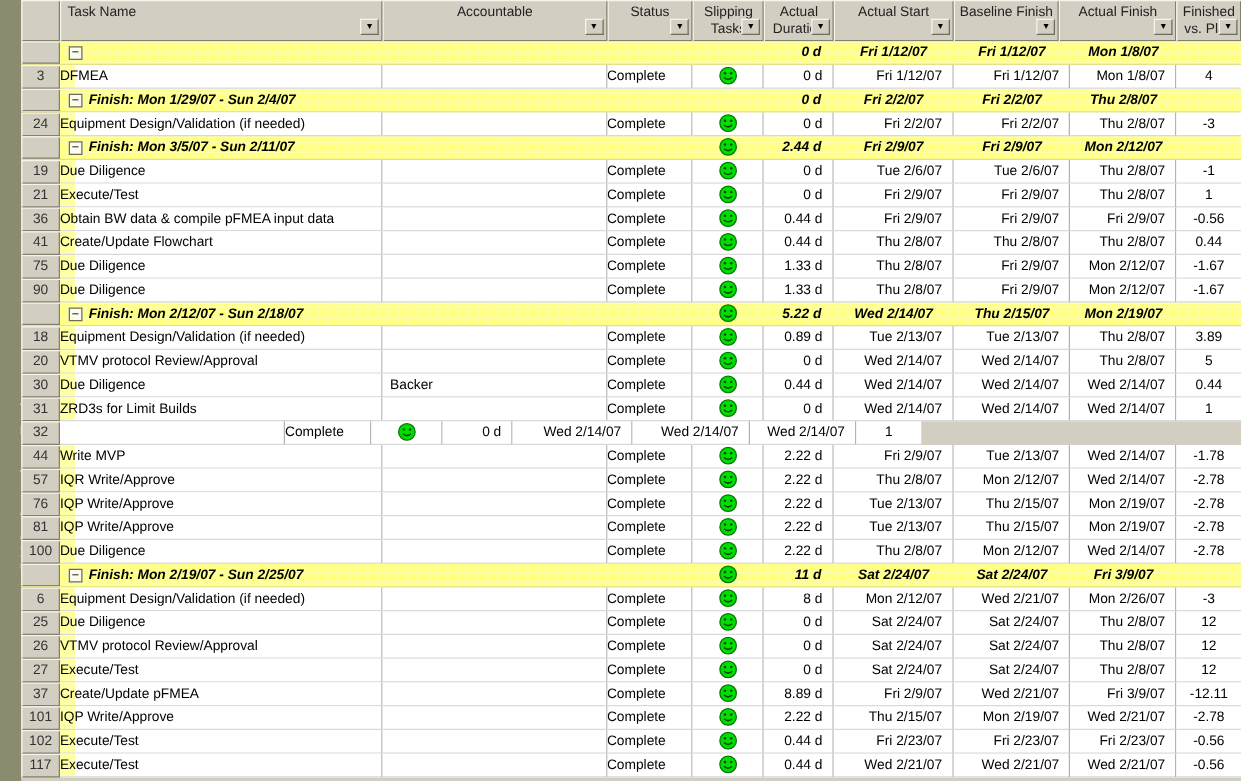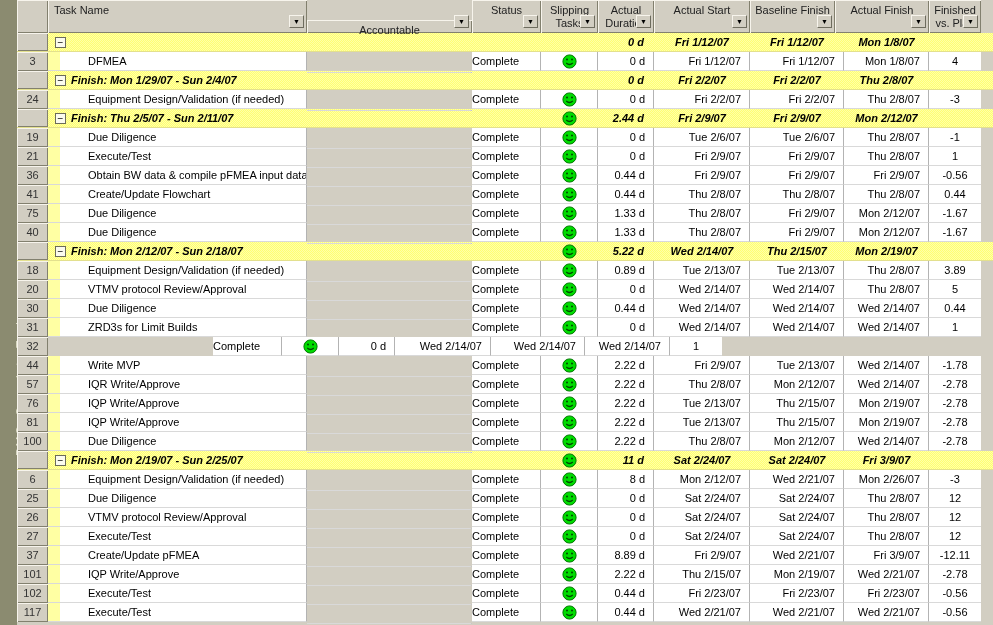--- a/index.html
+++ b/index.html
@@ -23,41 +23,41 @@
            align-items:flex-start; padding-top:4px; text-align:center; }
   .hcell .htext { white-space:pre-line; }
   .hcell.left { justify-content:flex-start; padding-left:6px; }
   .filter-btn { position:absolute; right:3px; bottom:5px; width:15px; height:13px;
                 background:#d2cec2; border:1px solid; border-color:#f7f4ec #6e6c5e #6e6c5e #f7f4ec;
                 font-size:7px; line-height:11px; text-align:center; color:#000; cursor:default; }
 
   
   .w-rh   { width:31px; }
   .w-name { width:259px; }
-  .w-acct { width:165px;margin-top:20px; }
+  .w-acct { width:180px; }
   .w-stat { width:69px; }
   .w-slip { width:57px; }
   .w-dur  { width:56px; }
   .w-start{ width:96px; }
   .w-fin  { width:94px; }
   .w-base { width:85px; }
   .w-fvp  { width:52px; }
 
   
   .rows { }
   .row { display:flex; height:19px; font-size:11px; color:#000; }
   .rowhead { width:31px; background:#d2cec2;
              box-shadow: inset 1px 1px 0 #f7f4ec, inset -1px -1px 0 #82806e;
              text-align:center; line-height:18px; color:#333; font-size:11px; }
   .cell { line-height:18px; overflow:hidden; white-space:nowrap; }
 
   
   .row.task .cell { background:#fff; border-right:1px solid #b3b3b3; border-bottom:1px solid #d9d9d9; }
   .row.task .c-name { background-image:linear-gradient(90deg, #ffffa3 0 12px, #ffffff 12px);
-                      padding-left:40px; }
+                      }
   .row.task .c-acct { padding-left:6px; }
   .row.task .c-stat { text-align:left; }
   .row.task .c-slip { text-align:center; }
   .row.task .c-dur  { text-align:right; padding-right:8px; }
   .row.task .c-start,.row.task .c-fin,.row.task .c-base { text-align:right; padding-right:8px; }
   .row.task .c-fvp  { text-align:center; border-right:none; }
 
   
   .row.group { background:#fdf97d;
                background-image:repeating-conic-gradient(#ffff72 0% 25%, #ffffa8 25% 50%);
@@ -202,21 +202,21 @@
     <div class="cell c-dur w-dur">0 d</div>
     <div class="cell c-start w-start">Fri 2/2/07</div>
     <div class="cell c-fin w-fin">Fri 2/2/07</div>
     <div class="cell c-base w-base">Thu 2/8/07</div>
     <div class="cell c-fvp w-fvp">-3</div>
   </div>
         <div class="row group">
     <div class="rowhead"></div>
     <div class="cell c-name w-name">
             <span class="collapse-box">−</span>
-            <span>Finish: Thu 2/5/07 - Sun 2/11/07</span>
+            <span>Finish: Mon 3/5/07 - Sun 2/11/07</span>
           </div>
     <div class="cell c-acct w-acct"></div>
     <div class="cell c-stat w-stat"></div>
     <div class="cell c-slip w-slip"><svg class="smiley" width="15" height="15" viewBox="0 0 15 15">
               <circle cx="7.5" cy="7.5" r="6.6" fill="#00dd00" stroke="#007700" stroke-width="1"></circle>
               <circle cx="5" cy="5.6" r="1" fill="#004400"></circle>
               <circle cx="10" cy="5.6" r="1" fill="#004400"></circle>
               <path d="M4.2 9 Q7.5 12 10.8 9" fill="none" stroke="#004400" stroke-width="1.2"></path>
             </svg></div>
     <div class="cell c-dur w-dur">2.44 d</div>
@@ -304,21 +304,21 @@
               <circle cx="10" cy="5.6" r="1" fill="#004400"></circle>
               <path d="M4.2 9 Q7.5 12 10.8 9" fill="none" stroke="#004400" stroke-width="1.2"></path>
             </svg></div>
     <div class="cell c-dur w-dur">1.33 d</div>
     <div class="cell c-start w-start">Thu 2/8/07</div>
     <div class="cell c-fin w-fin">Fri 2/9/07</div>
     <div class="cell c-base w-base">Mon 2/12/07</div>
     <div class="cell c-fvp w-fvp">-1.67</div>
   </div>
         <div class="row task">
-    <div class="rowhead">40</div>
+    <div class="rowhead">90</div>
     <div class="cell c-name w-name">Due Diligence</div>
     <div class="cell c-acct w-acct"></div>
     <div class="cell c-stat w-stat">Complete</div>
     <div class="cell c-slip w-slip"><svg class="smiley" width="15" height="15" viewBox="0 0 15 15">
               <circle cx="7.5" cy="7.5" r="6.6" fill="#00dd00" stroke="#007700" stroke-width="1"></circle>
               <circle cx="5" cy="5.6" r="1" fill="#004400"></circle>
               <circle cx="10" cy="5.6" r="1" fill="#004400"></circle>
               <path d="M4.2 9 Q7.5 12 10.8 9" fill="none" stroke="#004400" stroke-width="1.2"></path>
             </svg></div>
     <div class="cell c-dur w-dur">1.33 d</div>

